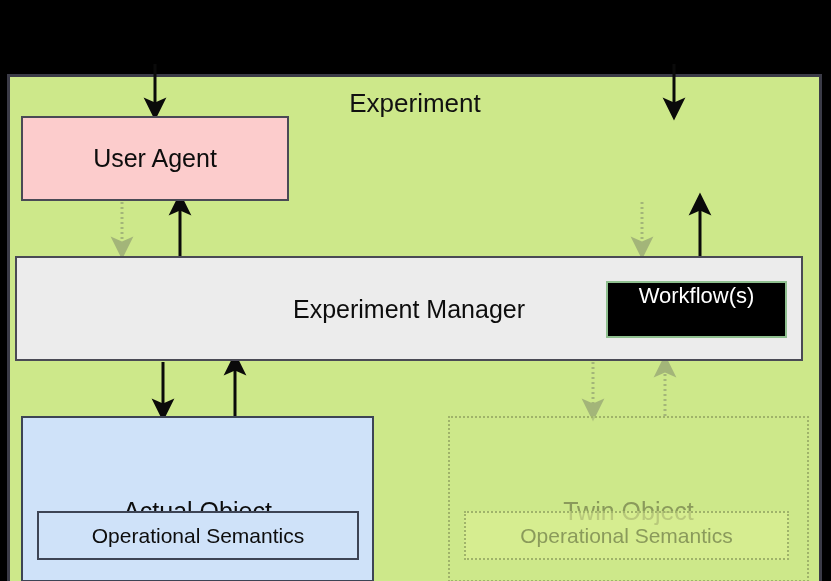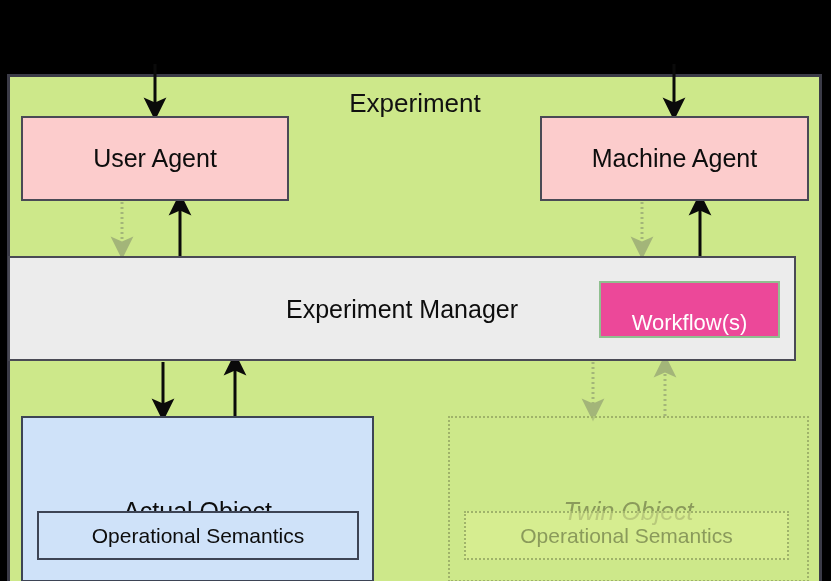--- a/index.html
+++ b/index.html
@@ -24,34 +24,34 @@
         align-items:center;justify-content:center;text-align:center;}
 
   .agent-box{
     background:#fccccc;border:2px solid #4a4a55;
     font-size:25px;color:#0d0d0d;
   }
   .user-agent{left:21px;top:92px;width:268px;height:85px;}
   .machine-agent{left:540px;top:92px;width:269px;height:85px;}
 
   .manager-box{
-    left:8px;top:232px;width:788px;height:105px;
+    left:15px;top:232px;width:788px;height:105px;
     background:#ececec;border:2px solid #4a4a55;
   }
   .manager-label{
     position:absolute;left:0;right:0;top:0;bottom:0;
     display:flex;flex-direction:column;align-items:center;justify-content:center;
     font-size:25px;color:#0d0d0d;line-height:1.28;
     padding-right:0px;
   }
   .manager-label .l2{display:block;}
   .workflow-box{
     position:absolute;left:589px;top:23px;width:181px;height:57px;
-    background:#ec4899;border:2px solid #8fbf8f;box-sizing:border-box;
-    display:flex;align-items:flex-end;justify-content:center;
+    background:#000000;border:2px solid #8fbf8f;box-sizing:border-box;
+    display:flex;align-items:flex-start;justify-content:center;
     font-size:22px;color:#ffffff;
   }
 
   .object-box{
     background:#cfe2f9;border:2px solid #3d4455;
     flex-direction:column;
   }
   .actual-object{left:21px;top:392px;width:353px;height:166px;}
   .object-title{font-size:25px;color:#0d0d0d;margin-top:24px;}
   .opsem-box{
@@ -61,21 +61,21 @@
     font-size:21px;color:#0d0d0d;
   }
 
   
   .twin-object{
     left:448px;top:392px;width:361px;height:166px;
     background:rgba(205,232,138,0.35);
     border:2px dotted #9fb36a;
     flex-direction:column;
   }
-  .twin-title{font-size:25px;color:#8a9a5b;margin-top:24px;font-style:italic;}
+  .twin-title{font-size:25px;color:#8a9a5b;margin-top:24px;}
   .twin-opsem-box{
     position:absolute;left:14px;bottom:20px;width:325px;height:49px;
     border:2px dotted #9fb36a;box-sizing:border-box;
     background:rgba(222,240,150,0.55);
     display:flex;align-items:center;justify-content:center;
     font-size:21px;color:#8a9a5b;
   }
 
   
   .arrow-layer{position:absolute;left:0;top:0;width:831px;height:581px;
@@ -133,23 +133,20 @@
     </g>
     <g>
       <line x1="665" y1="392" x2="665" y2="342" stroke="#a3b579" stroke-width="3" stroke-dasharray="2,3" marker-end="url(#ah-ghost)"></line>
     </g>
   </svg>
 
   <div class="node agent-box user-agent">
     <span>User Agent</span>
   </div>
 
-  <div class="node agent-box machine-agent">
-    <span>Machine Agent</span>
-  </div>
 
   <div class="node manager-box">
     <div class="manager-label">
       <span class="l1">Experiment Manager</span>
     </div>
     <div class="workflow-box">
       <span>Workflow(s)</span>
     </div>
   </div>
 

